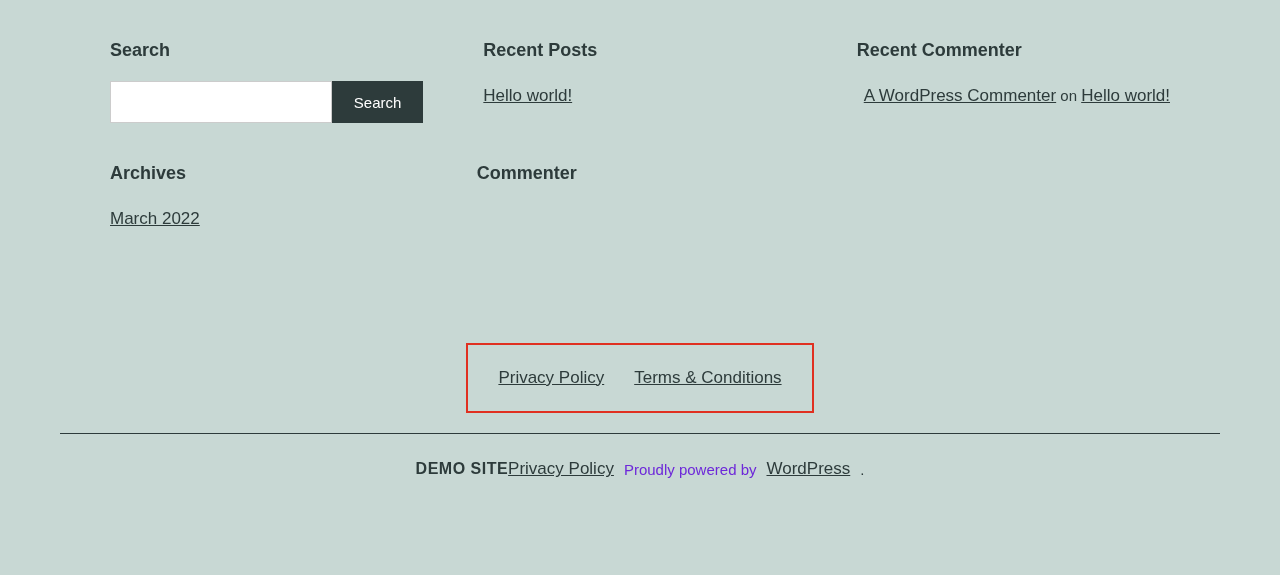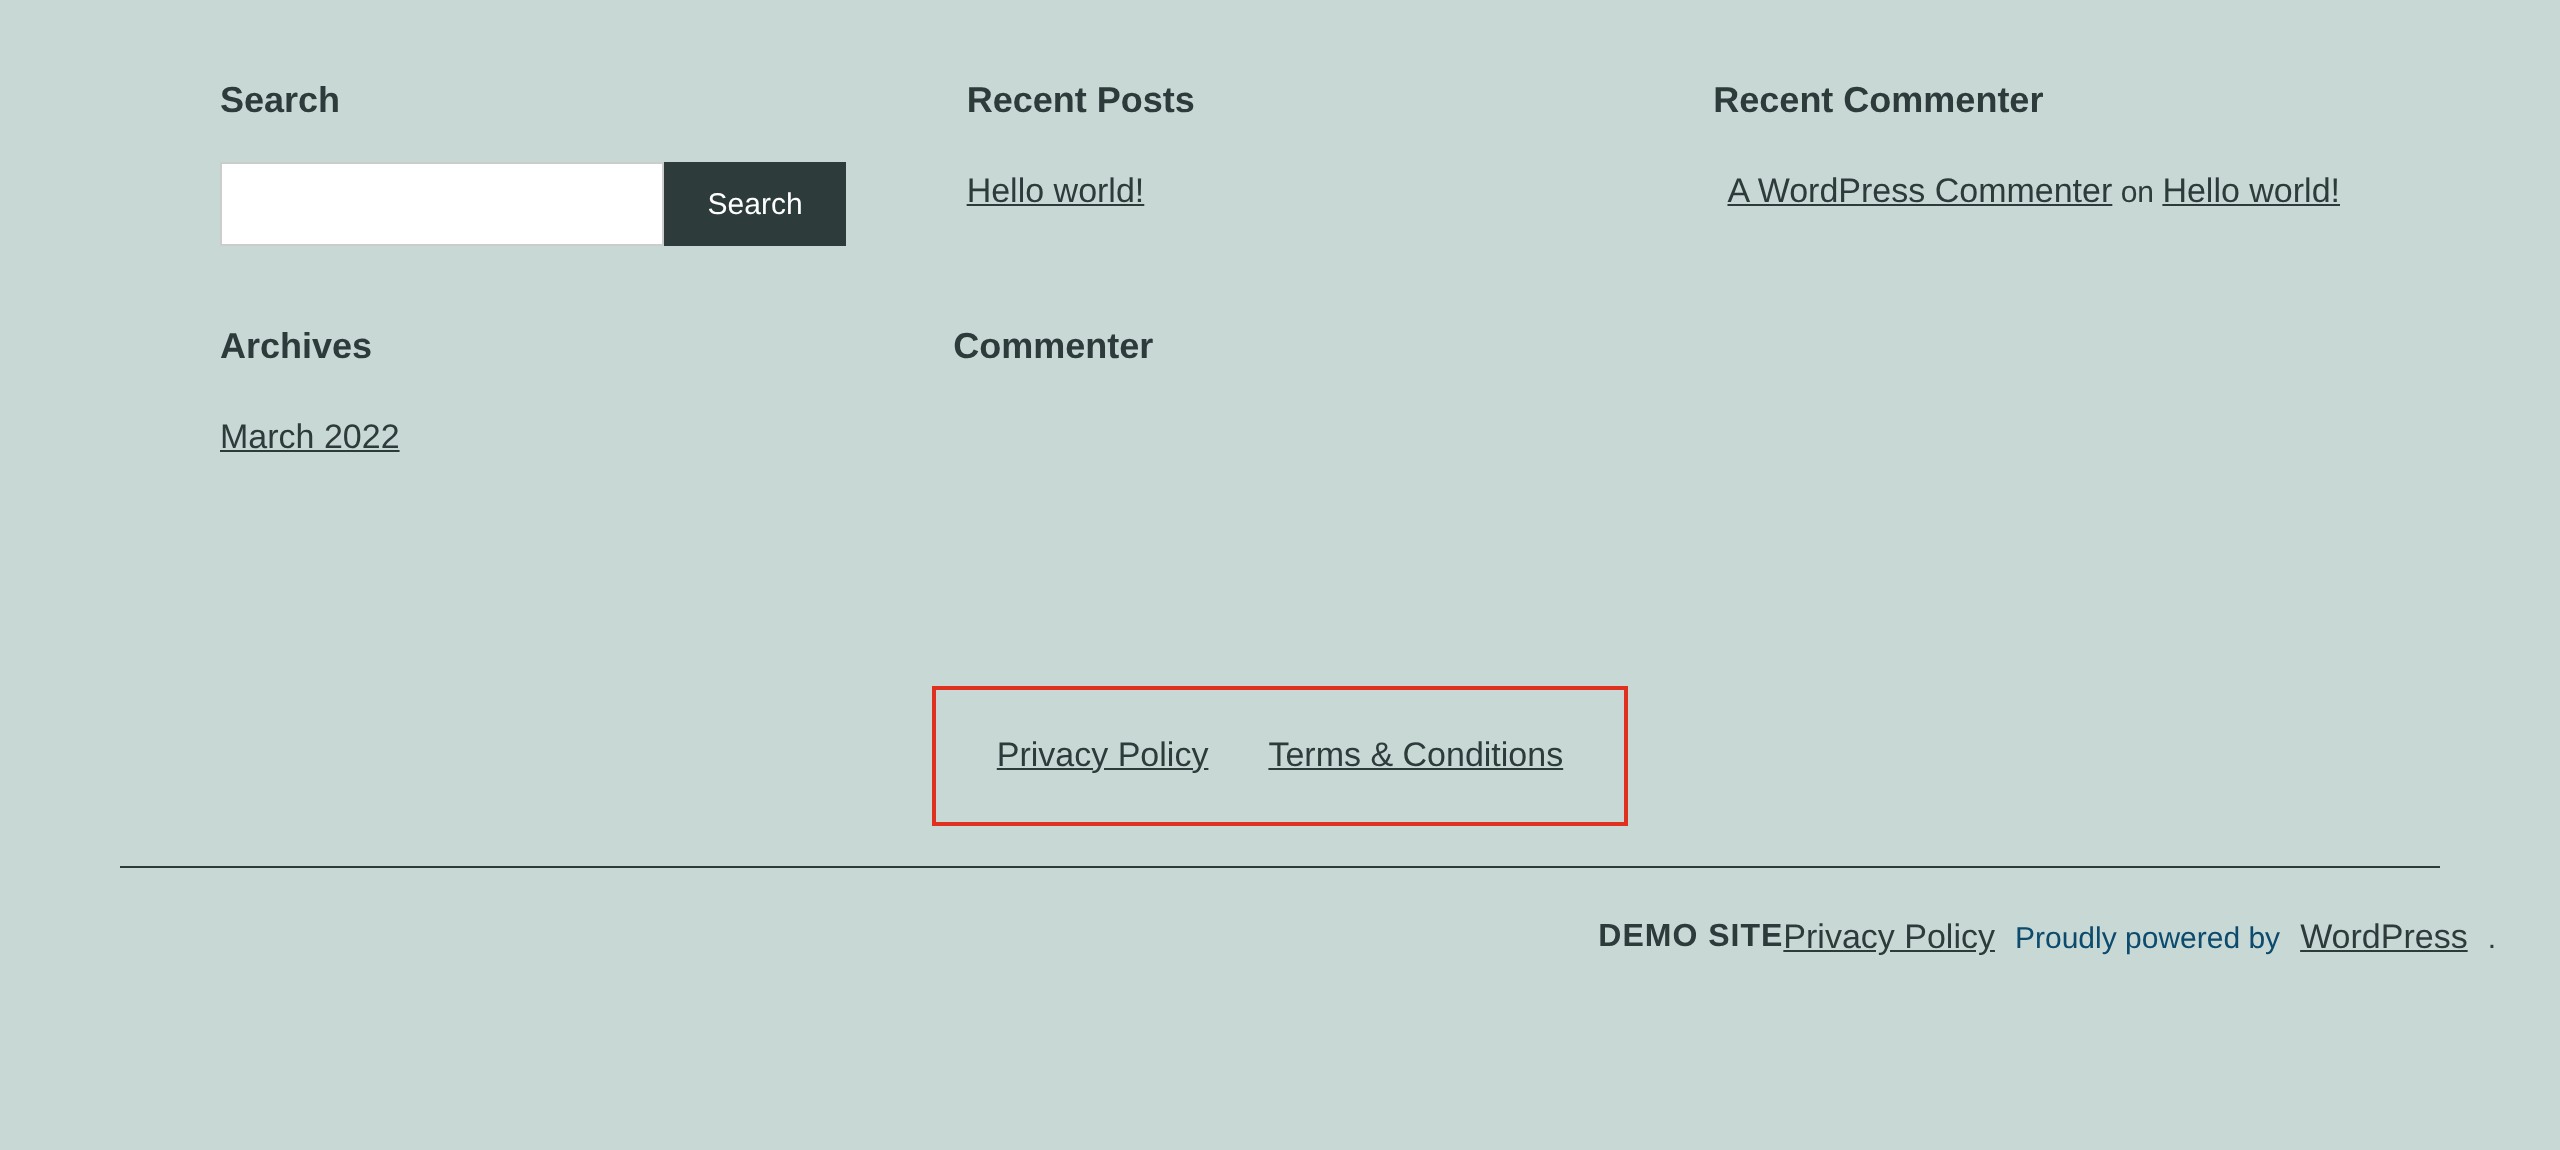--- a/index.html
+++ b/index.html
@@ -121,21 +121,21 @@
     }
 
     .footer-divider {
       border: none;
       border-top: 1px solid #2d3b3b;
       margin: 0 60px;
     }
 
     .bottom-footer {
       display: flex;
-      justify-content: flex-end;
+      justify-content: center;
       align-items: center;
       padding: 20px 32px;
       max-width: 1280px;
     }
 
     .site-name {
       font-family: -apple-system, BlinkMacSystemFont, 'Segoe UI', sans-serif;
       font-size: 16px;
       font-weight: 700;
       color: #2d3b3b;
@@ -145,21 +145,21 @@
     .bottom-footer-right {
       display: flex;
       align-items: center;
       gap: 10px;
       font-family: -apple-system, BlinkMacSystemFont, 'Segoe UI', sans-serif;
       font-size: 15px;
       color: #2d3b3b;
     }
 
     .powered-text {
-      color: #0c4a6e;
+      color: #6d28d9;
     }
   </style>
 </head>
 <body>
 
 <div class="main-content">
   <div class="widgets-row">
 
     <div class="search-widget">
       <h2 class="widget-title">Search</h2>

